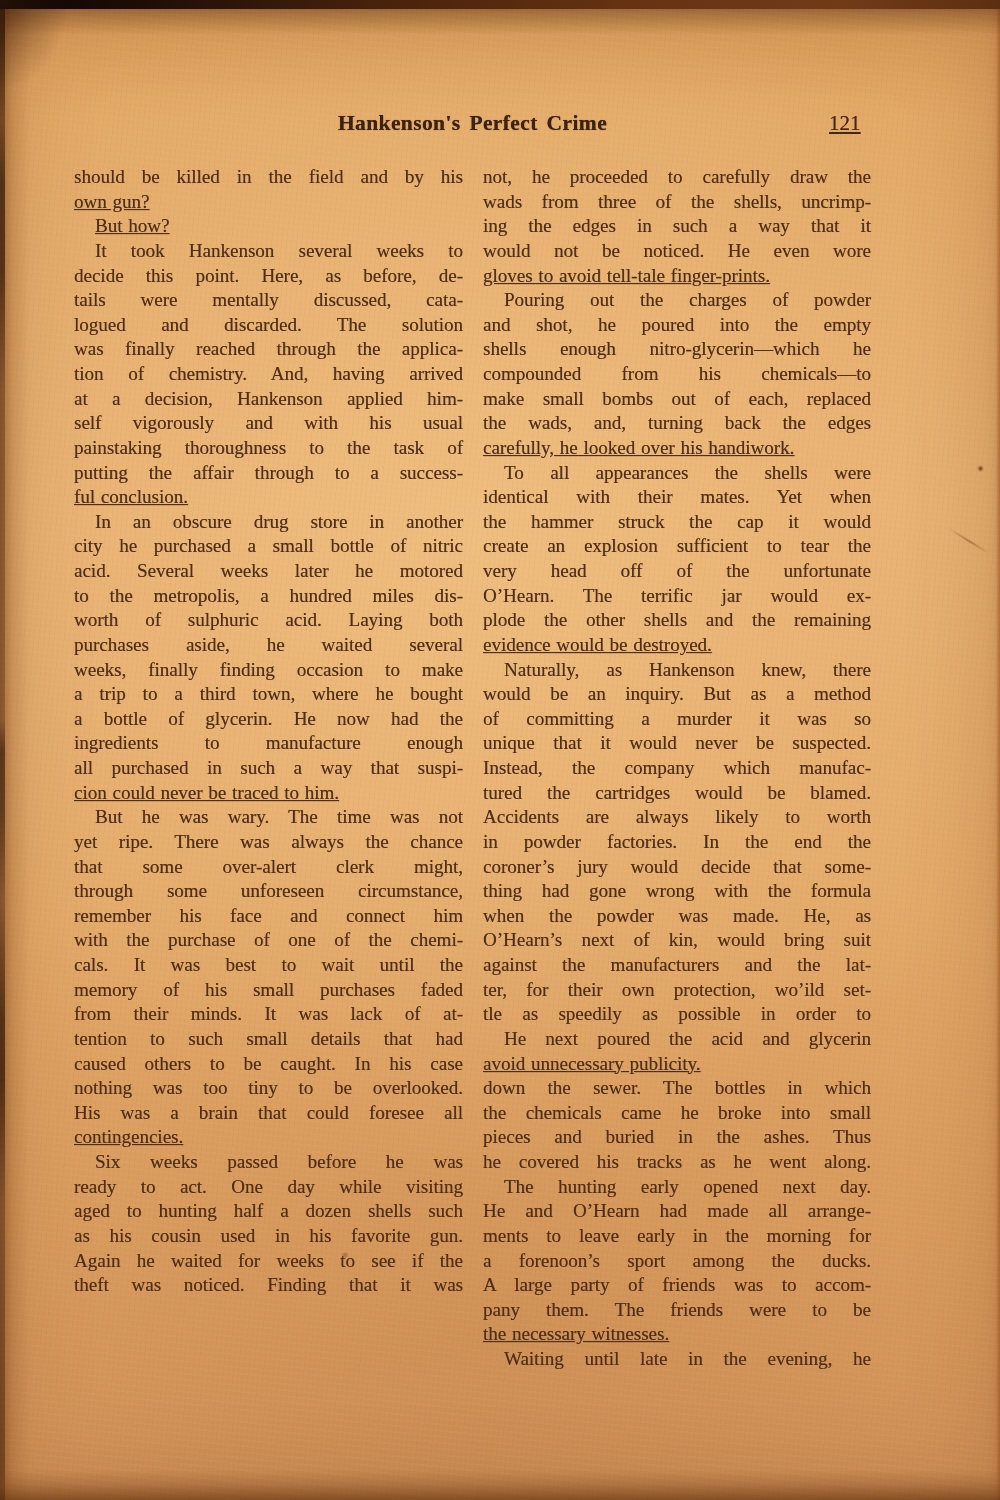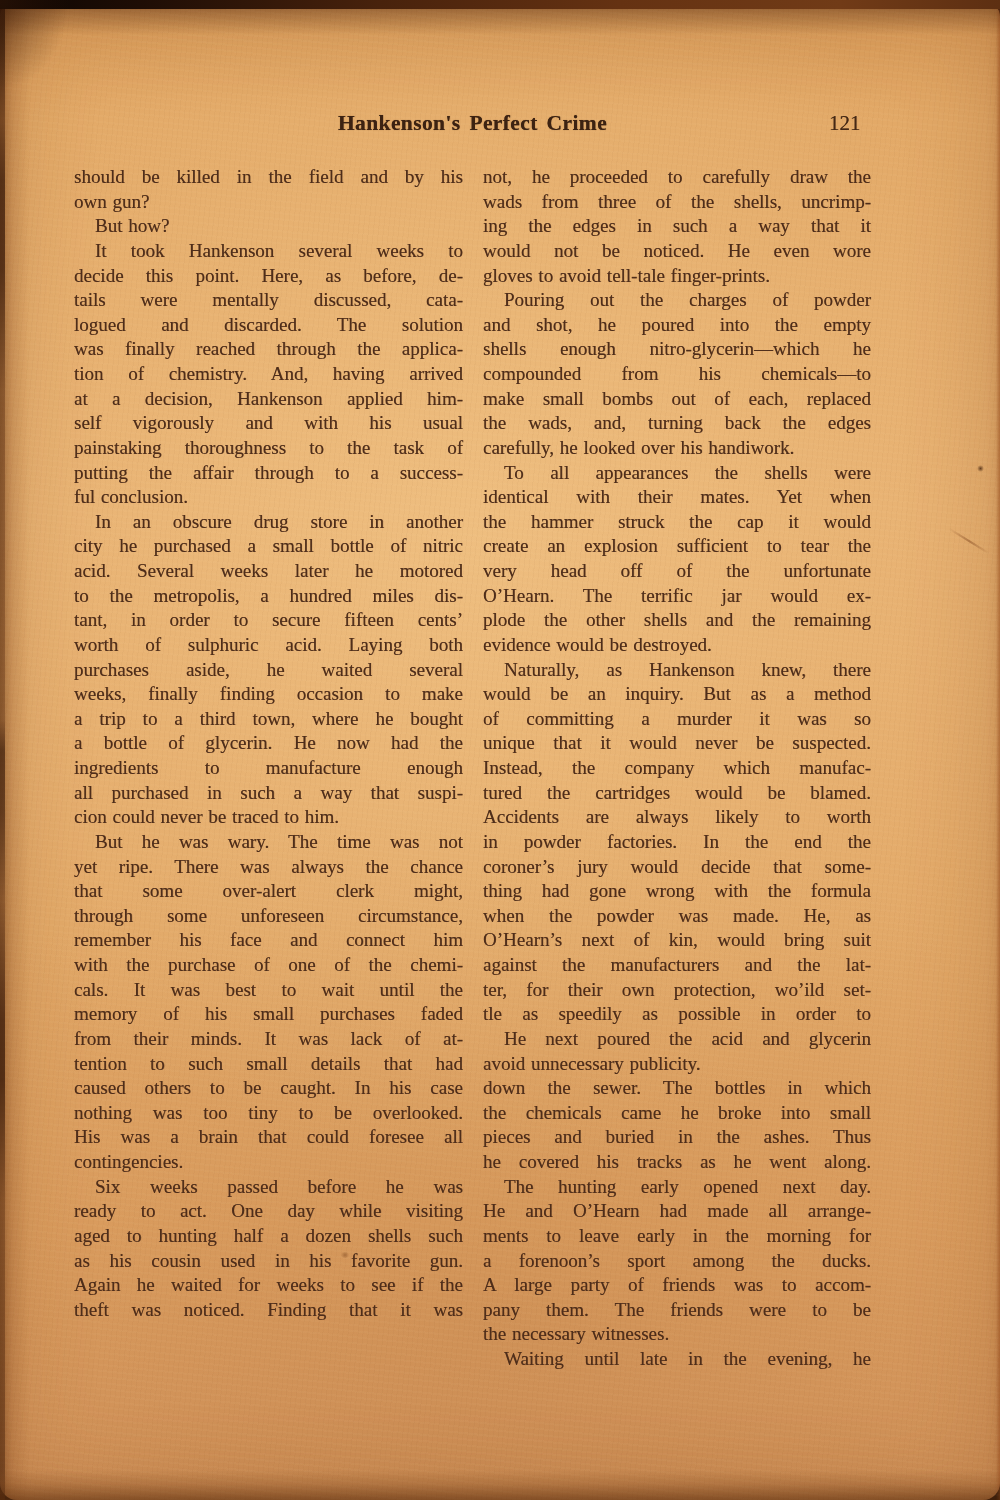--- a/index.html
+++ b/index.html
@@ -9,21 +9,20 @@
     font-family:"Liberation Serif","DejaVu Serif",serif;
   }
   
   .page{
     position:absolute;inset:0;
     background:
       radial-gradient(ellipse 62% 42% at 47% 36%, rgba(252,216,156,0.38), rgba(252,216,156,0) 100%),
       radial-gradient(ellipse 70% 35% at 50% 88%, rgba(120,60,20,0.10), rgba(120,60,20,0) 100%),
       linear-gradient(180deg,#d89a58 0%,#e2a866 8%,#e6ae6e 34%,#e2a867 62%,#dd9f60 82%,#d2935a 100%);
     box-shadow: inset 0 0 90px rgba(122,62,20,0.30), inset 0 0 14px rgba(95,45,12,0.25);
-    border-radius: 17px;
   }
   
   .texture{
     position:absolute;inset:0;pointer-events:none;
     background-image:
       repeating-linear-gradient(6deg, rgba(255,232,185,0.035) 0 2px, rgba(255,232,185,0) 2px 6px),
       repeating-linear-gradient(96deg, rgba(92,46,14,0.03) 0 1px, rgba(92,46,14,0) 1px 5px);
   }
   
   .top-strip{
@@ -70,31 +69,31 @@
   .speck-b{left:340px;top:1252px;width:10px;height:6px;
     background:radial-gradient(circle, rgba(110,58,22,0.45), rgba(110,58,22,0) 70%);}
   .scratch{position:absolute;left:945px;top:540px;width:48px;height:2px;
     background:linear-gradient(90deg, rgba(120,62,24,0), rgba(120,62,24,0.45), rgba(120,62,24,0));
     transform:rotate(32deg);}
   
   .running-header{position:absolute;top:111px;left:75px;width:795px;text-align:center;
     font-size:21.5px;font-weight:bold;color:#3c2212;letter-spacing:0.4px;word-spacing:3px;
     text-shadow:0 0 0.7px rgba(60,34,18,0.8);}
   .page-number{position:absolute;top:111px;left:829px;width:60px;text-align:left;
-    font-size:21px;color:#44281596;color:#442815;text-shadow:0 0 0.5px rgba(68,40,21,0.7);}
+    font-size:21px;color:#44281596;color:#442815;text-shadow:0 0 0.5px rgba(68,40,21,0.7);text-decoration:underline;}
   .column{position:absolute;top:165px;}
   .column-left{left:74px;width:389px;}
   .column-right{left:483px;width:388px;}
   .line{
     font-size:19px;line-height:24.62px;color:#4e2d1a;
     text-align:justify;text-align-last:justify;
     word-spacing:1px;white-space:normal;
     text-shadow:0.3px 0.3px 0.5px rgba(78,45,26,0.55);
   }
-  .line.end{text-align-last:left;}
+  .line.end{text-align-last:left;text-decoration:underline;}
   .line.indent{text-indent:21px;}
 </style>
 </head>
 <body>
 
 <div class="page">
   <div class="texture"></div>
   <div class="gutter"></div>
   <div class="edge-line-left"></div>
   <div class="edge-line-right"></div>
@@ -121,21 +120,20 @@
       <div class="line">tion of chemistry.  And, having arrived</div>
       <div class="line">at a decision, Hankenson applied him-</div>
       <div class="line">self vigorously and with his usual</div>
       <div class="line">painstaking thoroughness to the task of</div>
       <div class="line">putting the affair through to a success-</div>
       <div class="line end">ful conclusion.</div>
       <div class="line indent">In an obscure drug store in another</div>
       <div class="line">city he purchased a small bottle of nitric</div>
       <div class="line">acid.  Several weeks later he motored</div>
       <div class="line">to the metropolis, a hundred miles dis-</div>
-      <div class="line">tant, in order to secure fifteen cents’</div>
       <div class="line">worth of sulphuric acid.  Laying both</div>
       <div class="line">purchases aside, he waited several</div>
       <div class="line">weeks, finally finding occasion to make</div>
       <div class="line">a trip to a third town, where he bought</div>
       <div class="line">a bottle of glycerin.  He now had the</div>
       <div class="line">ingredients to manufacture enough</div>
       <div class="line">all purchased in such a way that suspi-</div>
       <div class="line end">cion could never be traced to him.</div>
       <div class="line indent">But he was wary.  The time was not</div>
       <div class="line">yet ripe.  There was always the chance</div>

